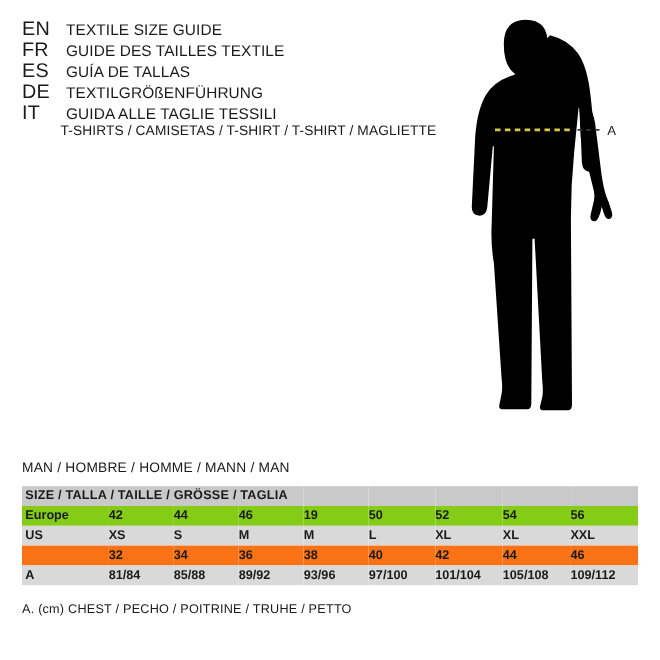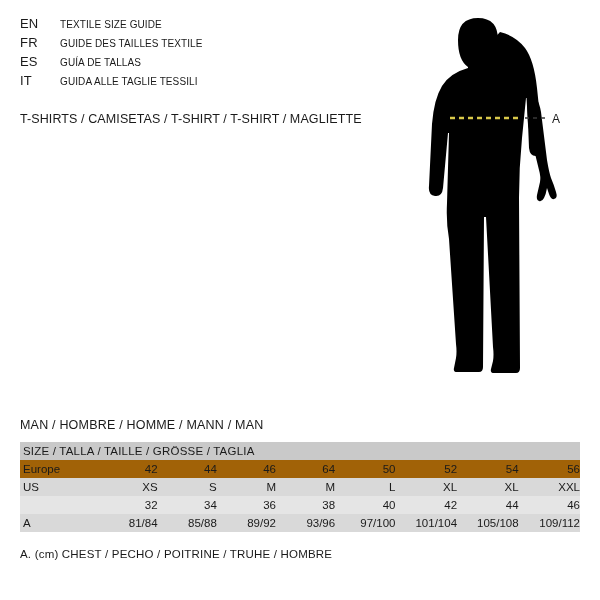--- a/index.html
+++ b/index.html
@@ -28,41 +28,42 @@
     top: 16px;
     width: 360px;
   }
   .legend-row {
     display: flex;
     align-items: baseline;
     height: 19px;
   }
   .legend-code {
     width: 40px;
-    font-size: 13px;
+    font-size: 18px;
     letter-spacing: 0.2px;
   }
   .legend-text {
-    font-size: 10px;
+    font-size: 14px;
     letter-spacing: 0.1px;
     white-space: nowrap;
   }
 
   
   .categories {
     position: absolute;
     left: 20px;
     top: 110px;
     width: 400px;
   }
   .category-line {
     font-size: 12.5px;
     line-height: 19px;
     letter-spacing: 0.1px;
     white-space: nowrap;
+    margin-left: 35px;
   }
 
   
   .figure-wrap {
     position: absolute;
     left: 400px;
     top: 10px;
     width: 200px;
     height: 390px;
   }
@@ -88,46 +89,47 @@
     left: 20px;
     top: 442px;
     width: 560px;
     border-collapse: collapse;
     font-size: 11.5px;
   }
   .table td {
     padding: 0;
     height: 18px;
     vertical-align: middle;
+    font-weight: bold;
   }
   .row-head td {
     background: #c9c9c9;
     font-size: 11.5px;
     letter-spacing: 0.2px;
   }
   .row-light td {
-    background: #a16207;
+    background: #84cc16;
   }
   .row-dark td {
     background: #d9d9d9;
     margin-left: 16px;
   }
   .row-light2 td {
-    background: #e5e5e5;
+    background: #f97316;
   }
   .row-dark2 td {
     background: #d9d9d9;
   }
   .cell-label {
     width: 84px;
     padding-left: 3px !important;
   }
   .cell-val {
     width: 66px;
-    text-align: right;
+    text-align: left;
   }
   .footnote {
     position: absolute;
     left: 20px;
     top: 548px;
     font-size: 11.5px;
     letter-spacing: 0.2px;
   }
 </style>
 </head>
@@ -140,20 +142,24 @@
       <span class="legend-code">EN</span>
       <span class="legend-text">TEXTILE SIZE GUIDE</span>
     </div>
     <div class="legend-row">
       <span class="legend-code">FR</span>
       <span class="legend-text">GUIDE DES TAILLES TEXTILE</span>
     </div>
     <div class="legend-row">
       <span class="legend-code">ES</span>
       <span class="legend-text">GUÍA DE TALLAS</span>
+    </div>
+    <div class="legend-row">
+      <span class="legend-code">DE</span>
+      <span class="legend-text">TEXTILGRÖßENFÜHRUNG</span>
     </div>
     <div class="legend-row">
       <span class="legend-code">IT</span>
       <span class="legend-text">GUIDA ALLE TAGLIE TESSILI</span>
     </div>
   </div>
 
   <div class="categories">
     <div class="category-line">T-SHIRTS / CAMISETAS / T-SHIRT / T-SHIRT / MAGLIETTE</div>
   </div>
@@ -235,21 +241,21 @@
       <td></td>
       <td></td>
       <td></td>
       <td></td>
     </tr>
     <tr class="row-light">
       <td class="cell-label">Europe</td>
       <td class="cell-val">42</td>
       <td class="cell-val">44</td>
       <td class="cell-val">46</td>
-      <td class="cell-val">64</td>
+      <td class="cell-val">19</td>
       <td class="cell-val">50</td>
       <td class="cell-val">52</td>
       <td class="cell-val">54</td>
       <td class="cell-val">56</td>
     </tr>
     <tr class="row-dark">
       <td class="cell-label">US</td>
       <td class="cell-val">XS</td>
       <td class="cell-val">S</td>
       <td class="cell-val">M</td>
@@ -277,15 +283,15 @@
       <td class="cell-val">89/92</td>
       <td class="cell-val">93/96</td>
       <td class="cell-val">97/100</td>
       <td class="cell-val">101/104</td>
       <td class="cell-val">105/108</td>
       <td class="cell-val">109/112</td>
     </tr>
   </tbody>
     </table>
 
-  <div class="footnote">A. (cm) CHEST / PECHO / POITRINE / TRUHE / HOMBRE</div>
+  <div class="footnote">A. (cm) CHEST / PECHO / POITRINE / TRUHE / PETTO</div>
 
 </div>
 
 </body></html>

